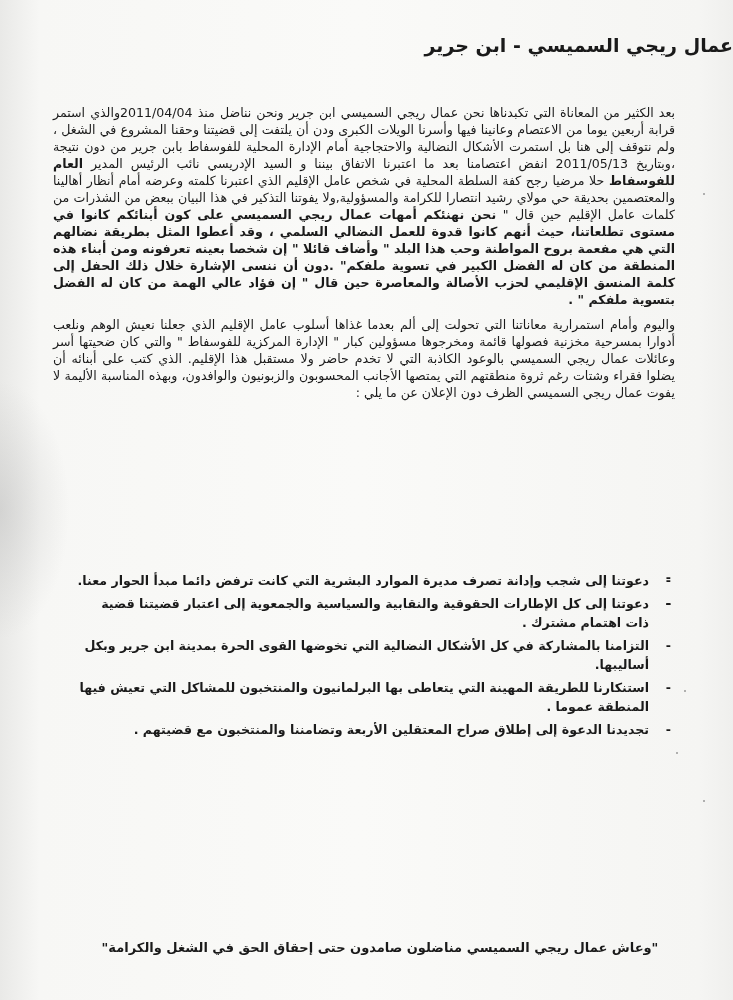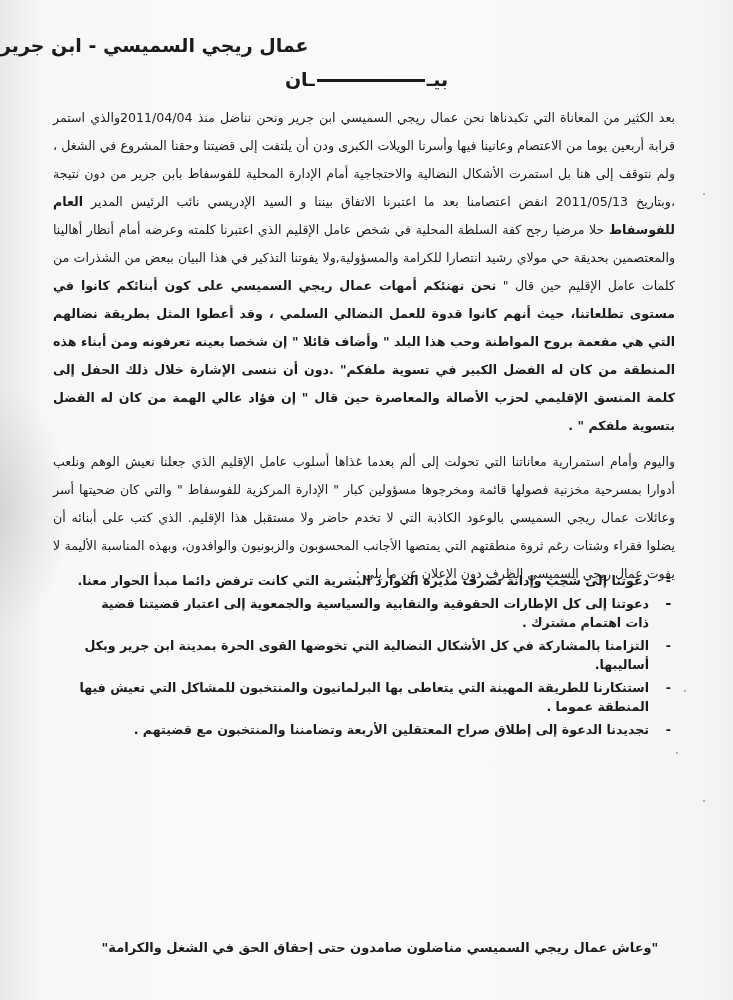--- a/index.html
+++ b/index.html
@@ -24,21 +24,21 @@
     .shadow-left {
       position: absolute;
       left: 0; top: 380px;
       width: 70px; height: 260px;
       background: radial-gradient(ellipse at left center, rgba(170,170,170,0.35), rgba(255,255,255,0) 70%);
     }
     .title {
       position: absolute;
       top: 34px;
       left: 0; right: 0;
-      text-align: left;
+      text-align: right;
       font-size: 19px;
       font-weight: bold;
       direction: rtl;
       letter-spacing: 0;
     }
     .subtitle {
       position: absolute;
       top: 68px;
       left: 0; right: 0;
       text-align: center;
@@ -55,21 +55,21 @@
       margin: 0 2px;
     }
     .body-text {
       position: absolute;
       top: 104px;
       right: 58px;
       width: 622px;
       direction: rtl;
       text-align: justify;
       font-size: 12.6px;
-      line-height: 28px;
+      line-height: 17px;
     }
     .para { margin: 0; }
     .para + .para { margin-top: 8px; }
     .b { font-weight: bold; }
     .list {
       position: absolute;
       top: 568px;
       right: 58px;
       width: 600px;
       direction: rtl;
@@ -108,23 +108,20 @@
     }
   </style>
 </head>
 <body>
 
 <div class="page">
   <div class="shadow-left"></div>
 
   <div class="title">عمال ريجي السميسي - ابن جرير</div>
 
-  <div class="subtitle">
-    <span>بيـ</span><span class="tatweel"></span><span>ـان</span>
-  </div>
 
   <div class="body-text">
     <p class="para">
       <span>بعد الكثير من المعاناة التي تكبدناها  نحن عمال ريجي السميسي ابن جرير ونحن  نناضل منذ 2011/04/04والذي استمر قرابة أربعين يوما من الاعتصام  وعانينا فيها وأسرنا الويلات الكبرى ودن أن يلتفت إلى قضيتنا وحقنا المشروع في الشغل ، ولم نتوقف إلى هنا بل استمرت الأشكال النضالية والاحتجاجية أمام الإدارة المحلية  للفوسفاط بابن جرير من دون نتيجة ،وبتاريخ 2011/05/13 انفض اعتصامنا بعد ما اعتبرنا الاتفاق بيننا و السيد الإدريسي نائب الرئيس المدير </span><span class="b">العام للفوسفاط</span><span>  حلا مرضيا رجح كفة السلطة المحلية في شخص عامل الإقليم الذي اعتبرنا كلمته وعرضه أمام أنظار أهالينا والمعتصمين  بحديقة حي  مولاي رشيد انتصارا للكرامة والمسؤولية,ولا يفوتنا التذكير في هذا البيان ببعض من الشذرات من كلمات عامل الإقليم حين قال " </span><span class="b">نحن نهنئكم أمهات عمال ريجي السميسي على كون أبنائكم كانوا في مستوى تطلعاتنا، حيث أنهم كانوا قدوة للعمل النضالي السلمي ، وقد أعطوا المثل بطريقة نضالهم التي هي مفعمة بروح المواطنة وحب هذا البلد " وأضاف قائلا " إن شخصا بعينه تعرفونه ومن أبناء هذه المنطقة من كان له الفضل الكبير في تسوية ملفكم"</span><span class="b"> .دون أن ننسى الإشارة خلال ذلك الحفل إلى كلمة المنسق الإقليمي لحزب الأصالة والمعاصرة حين قال " إن فؤاد عالي الهمة من كان له الفضل بتسوية ملفكم " .</span>
     </p>
     <p class="para">واليوم وأمام استمرارية معاناتنا التي تحولت إلى ألم بعدما غذاها أسلوب عامل الإقليم الذي جعلنا نعيش الوهم ونلعب أدوارا بمسرحية مخزنية فصولها قائمة ومخرجوها مسؤولين كبار " الإدارة المركزية للفوسفاط " والتي كان ضحيتها أسر وعائلات عمال  ريجي السميسي بالوعود الكاذبة التي لا تخدم حاضر ولا مستقبل هذا الإقليم. الذي كتب على أبنائه أن يضلوا فقراء وشتات رغم ثروة منطقتهم التي يمتصها الأجانب المحسوبون والزبونيون والوافدون، وبهذه المناسبة الأليمة لا يفوت عمال ريجي السميسي الظرف دون الإعلان عن ما يلي :</p>
   </div>
 
   <ul class="list">
     <li><span class="dash">-</span></li>

